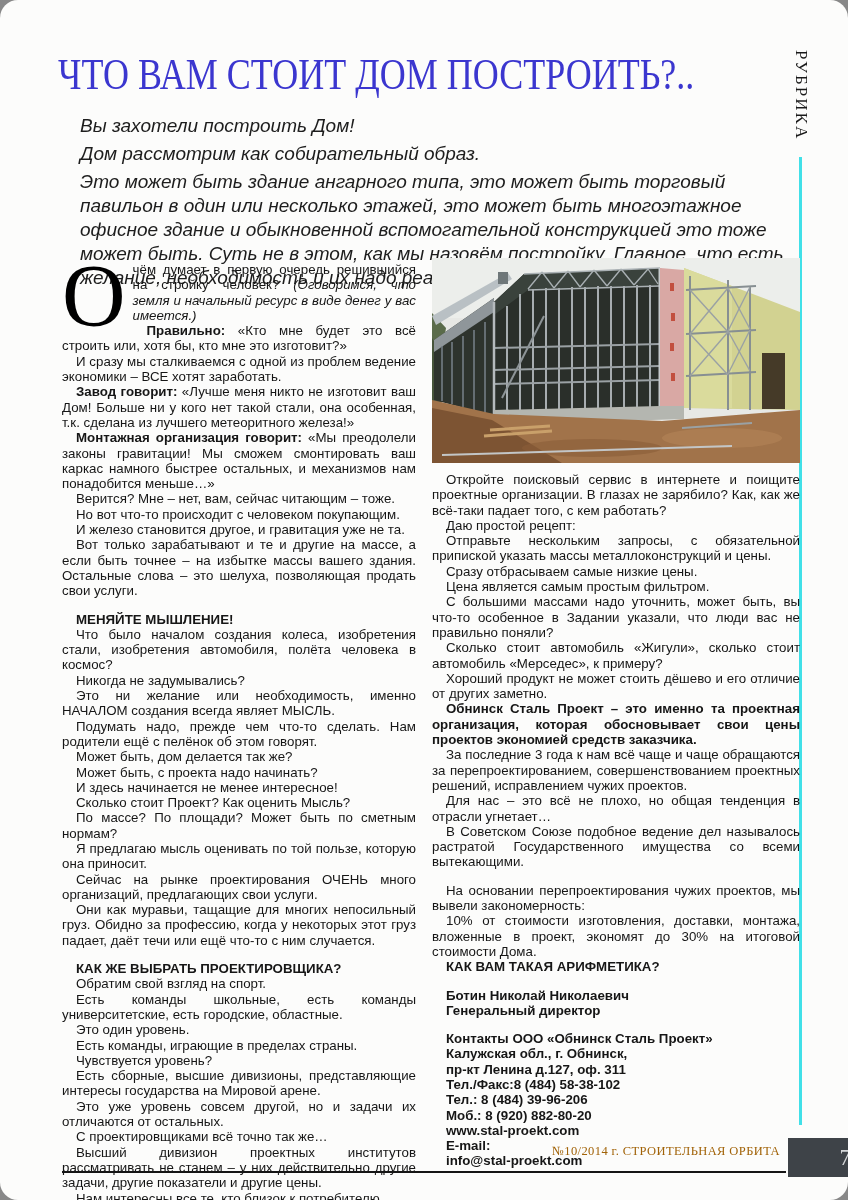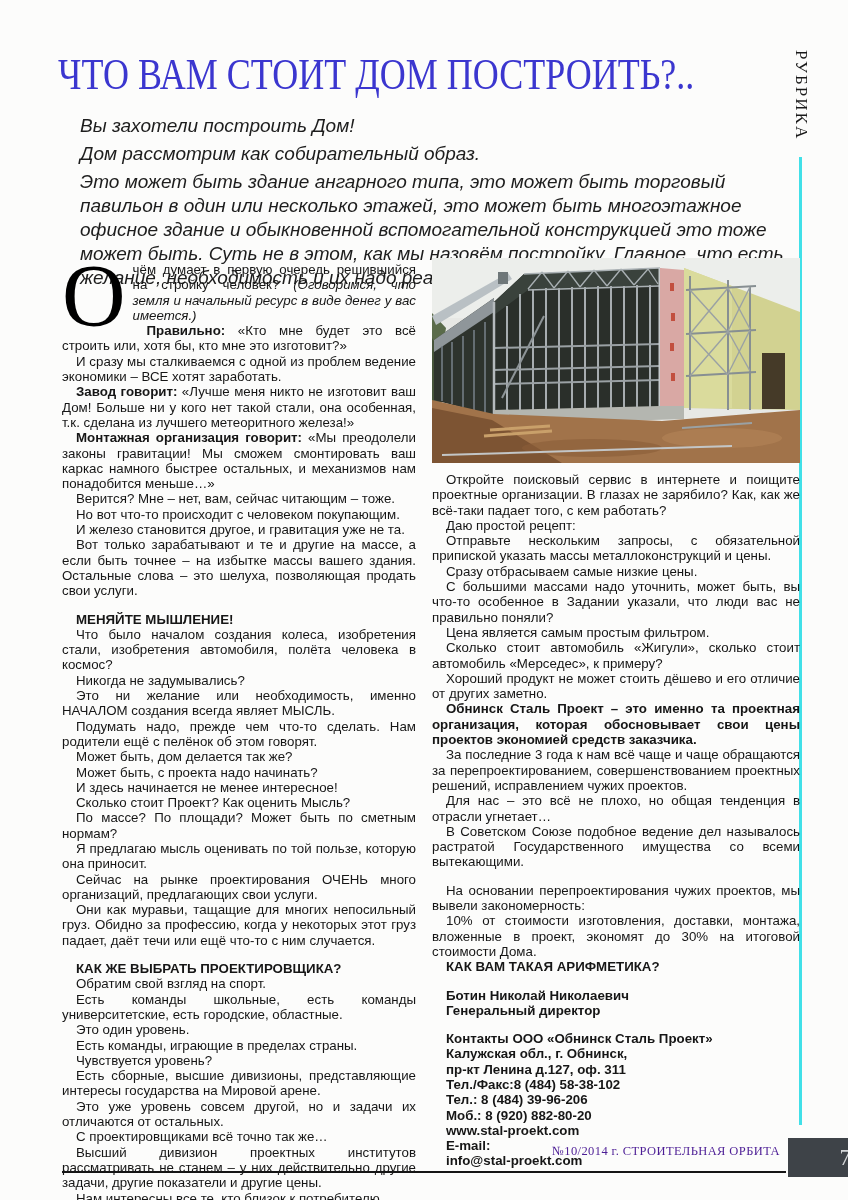--- a/index.html
+++ b/index.html
@@ -5,20 +5,21 @@
   html,body{margin:0;padding:0;}
   body{background:#888;}
   .page{
     position:relative;
     width:848px;height:1200px;
     margin:0 auto;
     background:#fcfcfb;
     overflow:hidden;
     font-family:"Liberation Sans","DejaVu Sans",sans-serif;
     color:#161616;
+    border-radius:18px;
   }
   
   .title{
     position:absolute;left:58px;top:48px;width:760px;
     font-family:"Liberation Serif","DejaVu Serif",serif;
     font-size:45px;font-weight:500;letter-spacing:0px;
     color:var(--title-blue,#3b36cf);
     white-space:nowrap;
     transform:scaleX(0.80);transform-origin:left center;
   }
@@ -57,21 +58,21 @@
   }
   .lead-note{font-style:italic;}
   
   .photo{display:block;width:368px;height:205px;margin:0 0 9px 0;}
   
   .footer-rule{position:absolute;left:62px;top:1171px;width:724px;height:2px;background:#151515;}
   .footer-issue{
     position:absolute;left:62px;top:1144px;width:718px;
     text-align:right;
     font-family:"Liberation Serif","DejaVu Serif",serif;
-    font-size:12.5px;letter-spacing:.4px;color:#4c1d95;
+    font-size:12.5px;letter-spacing:.4px;color:#a16207;
   }
   .page-num{
     position:absolute;left:788px;top:1138px;width:60px;height:39px;
     background:var(--pagebox-bg,#3e4348);
     color:var(--pagebox-text,#d4d6d8);
     font-family:"Liberation Serif","DejaVu Serif",serif;
     font-size:23px;
     display:flex;align-items:center;justify-content:center;padding-left:33px;
   }
 </style>
@@ -236,22 +237,22 @@
           <line x1="52" y1="178" x2="120" y2="173"></line>
       </g>
       <line x1="10" y1="197" x2="300" y2="188" stroke="#c3c6c7" stroke-width="2"></line>
       <line x1="250" y1="170" x2="320" y2="165" stroke="#9aa1a4" stroke-width="2"></line>
     </svg>
     <div id="right-paras">
         <p class="para">Откройте поисковый сервис в интернете и поищите проектные организации. В глазах не зарябило? Как, как же всё-таки падает того, с кем работать?</p>
         <p class="para">Даю простой рецепт:</p>
         <p class="para">Отправьте нескольким запросы, с обязательной припиской указать массы металлоконструкций и цены.</p>
         <p class="para">Сразу отбрасываем самые низкие цены.</p>
+        <p class="para">Цена является самым простым фильтром.</p>
         <p class="para">С большими массами надо уточнить, может быть, вы что-то особенное в Задании указали, что люди вас не правильно поняли?</p>
-        <p class="para">Цена является самым простым фильтром.</p>
         <p class="para">Сколько стоит автомобиль «Жигули», сколько стоит автомобиль «Мерседес», к примеру?</p>
         <p class="para">Хороший продукт не может стоить дёшево и его отличие от других заметно.</p>
         <p class="para bold">Обнинск Сталь Проект – это именно та проектная организация, которая обосновывает свои цены проектов экономией средств заказчика.</p>
         <p class="para">За последние 3 года к нам всё чаще и чаще обращаются за перепроектированием, совершенствованием проектных решений, исправлением чужих проектов.</p>
         <p class="para">Для нас – это всё не плохо, но общая тенденция в отрасли угнетает…</p>
         <p class="para">В Советском Союзе подобное ведение дел называлось растратой Государственного имущества со всеми вытекающими.</p>
         <p class="para gap">На основании перепроектирования чужих проектов, мы вывели закономерность:</p>
         <p class="para">10% от стоимости изготовления, доставки, монтажа, вложенные в проект, экономят до 30% на итоговой стоимости Дома.</p>
         <p class="para bold">КАК ВАМ ТАКАЯ АРИФМЕТИКА?</p>
         <p class="para bold gap">Ботин Николай Николаевич</p>

